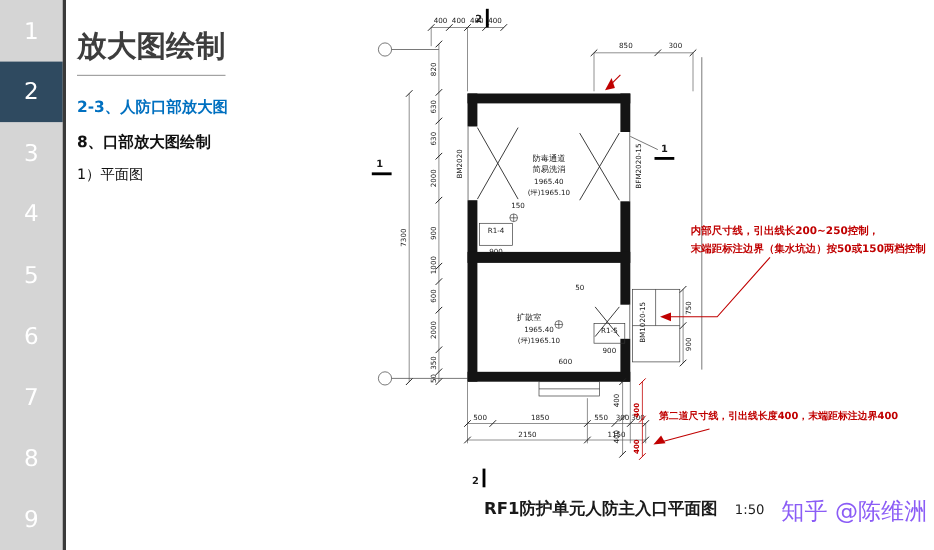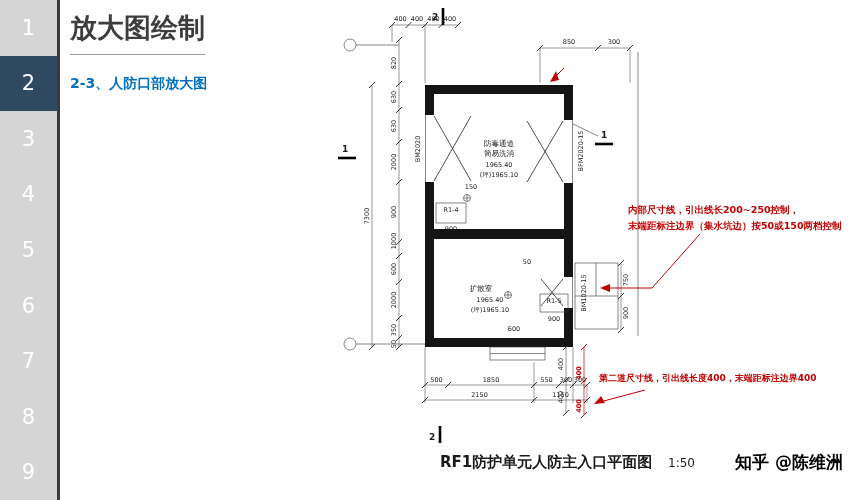--- a/index.html
+++ b/index.html
@@ -6,21 +6,21 @@
   .slide{position:relative;width:849px;height:500px;background:#fff;overflow:hidden;
          font-family:"DejaVu Sans","Liberation Sans",sans-serif;}
   
   .sidebar{position:absolute;left:0;top:0;width:57px;height:500px;background:#d5d5d5;
            display:flex;flex-direction:column;}
   .thumb{flex:1;display:flex;align-items:center;justify-content:center;
          color:#fff;font-size:21px;cursor:pointer;}
   .thumb.active{background:#2f4a60;}
   .divider{position:absolute;left:57px;top:0;width:3px;height:500px;background:#3a3a3a;}
   
-  .textblock{position:absolute;left:70px;top:10px;width:250px;}
+  .textblock{position:absolute;left:70px;top:24px;width:250px;}
   .page-title{font-size:27px;font-weight:bold;color:#3d3d3d;display:inline-block;
               border-bottom:1px solid #9a9a9a;padding-bottom:8px;margin:0;}
   .subtitle{margin-top:20px;color:#0070c0;font-weight:bold;font-size:14px;}
   .heading{margin-top:14px;color:#111;font-weight:bold;font-size:14px;}
   .textline{margin-top:11px;color:#111;font-size:13px;}
   
   .plan{position:absolute;left:330px;top:0;width:519px;height:500px;}
   svg text{font-family:"DejaVu Sans","Liberation Sans",sans-serif;fill:#1a1a1a;}
   .w{fill:#141414;stroke:none;}
   .thin{stroke:#333;stroke-width:0.6;fill:none;}
@@ -30,21 +30,21 @@
   .thick{stroke:#000;stroke-width:2.6;fill:none;}
   .dm{font-size:6.5px;text-anchor:middle;}
   .rm{font-size:7.5px;text-anchor:middle;}
   .el{font-size:6.5px;text-anchor:middle;}
   .sec{font-size:9px;font-weight:bold;}
   .cap{font-size:15px;font-weight:bold;}
   .capscale{font-size:12px;}
   .red-t{fill:#c00000;font-weight:bold;}
   .red-l{stroke:#c00000;stroke-width:1;fill:none;}
   .red-f{fill:#c00000;}
-  .watermark{position:absolute;right:6px;top:451px;font-size:17px;color:#000000;font-weight:700;}
+  .watermark{position:absolute;right:6px;top:451px;font-size:21px;color:#8b5cf6;font-weight:400;}
 </style>
 </head>
 <body>
 
 <div class="slide">
 
   <aside class="sidebar">
     <div class="thumb">
         <span>1</span>
       </div>
@@ -71,20 +71,22 @@
       </div>
     <div class="thumb">
         <span>9</span>
       </div>
   </aside>
   <div class="divider"></div>
 
   <div class="textblock">
     <h1 class="page-title">放大图绘制</h1>
     <div class="subtitle">2-3、人防口部放大图</div>
+    <div class="heading">8、口部放大图绘制</div>
+    <div class="textline">1）平面图</div>
   </div>
 
   <svg class="plan" viewBox="330 0 519 500" xmlns="http://www.w3.org/2000/svg">
 
     <g>
       <circle class="thin" cx="350" cy="45" r="6"></circle>
       <line class="thin" x1="356" y1="45" x2="399" y2="45"></line>
     </g>
     <g>
       <circle class="thin" cx="350" cy="344" r="6"></circle>

